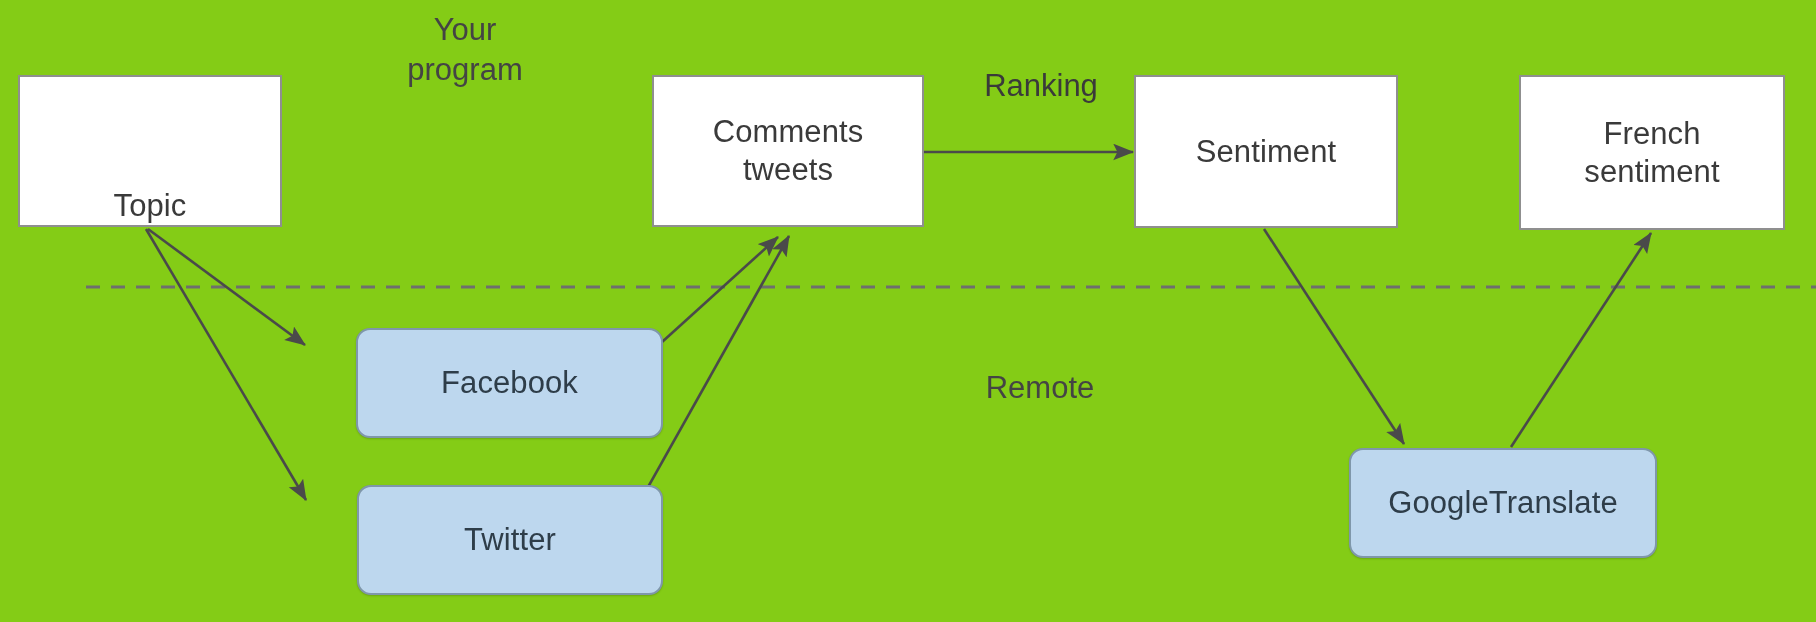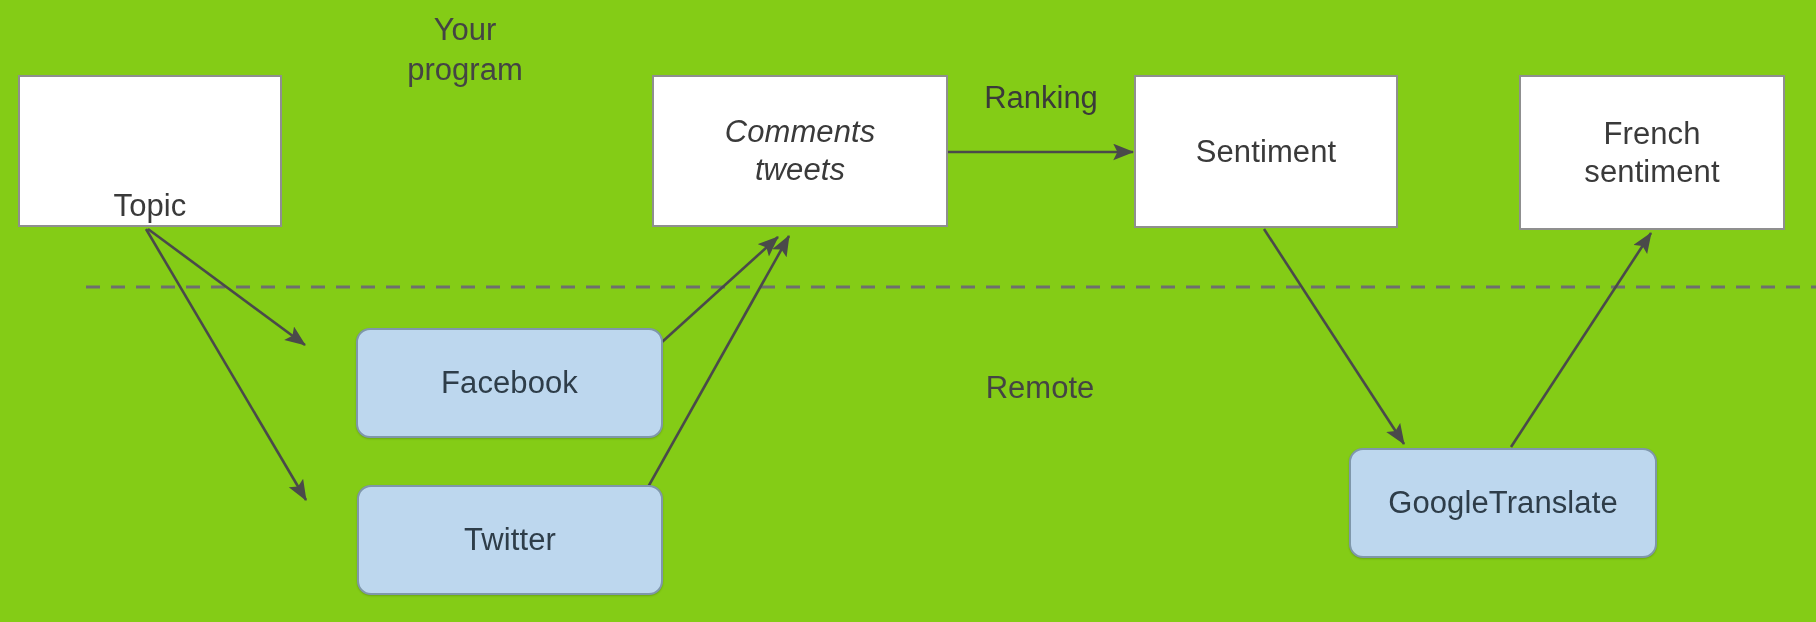--- a/index.html
+++ b/index.html
@@ -103,21 +103,21 @@
   </div>
 
   <div class="caption" style="left:930px; top:368px; width:220px;">
     <div>Remote</div>
   </div>
 
   <div class="node node-rect" style="left:18px; top:75px; width:264px; height:152px;align-items:flex-end;">
     <span>Topic</span>
   </div>
 
-  <div class="node node-rect" style="left:652px; top:75px; width:296px; height:152px;font-style:italic;">
+  <div class="node node-rect" style="left:652px; top:75px; width:272px; height:152px;">
     <span>
       <span>Comments</span><br>
       <span>tweets</span>
     </span>
   </div>
 
   <div class="node node-rect" style="left:1134px; top:75px; width:264px; height:153px;">
     <span>Sentiment</span>
   </div>
 
@@ -133,17 +133,17 @@
   </div>
 
   <div class="node node-round" style="left:313px; top:485px; width:306px; height:110px;">
     <span>Twitter</span>
   </div>
 
   <div class="node node-round" style="left:1305px; top:448px; width:308px; height:110px;">
     <span>GoogleTranslate</span>
   </div>
 
-  <div class="edge-label" style="left:916px; top:82px; width:218px;padding-left:16px;">
+  <div class="edge-label" style="left:916px; top:70px; width:218px;padding-left:16px;">
     <span>Ranking</span>
   </div>
 
 </div>
 
 </body></html>

